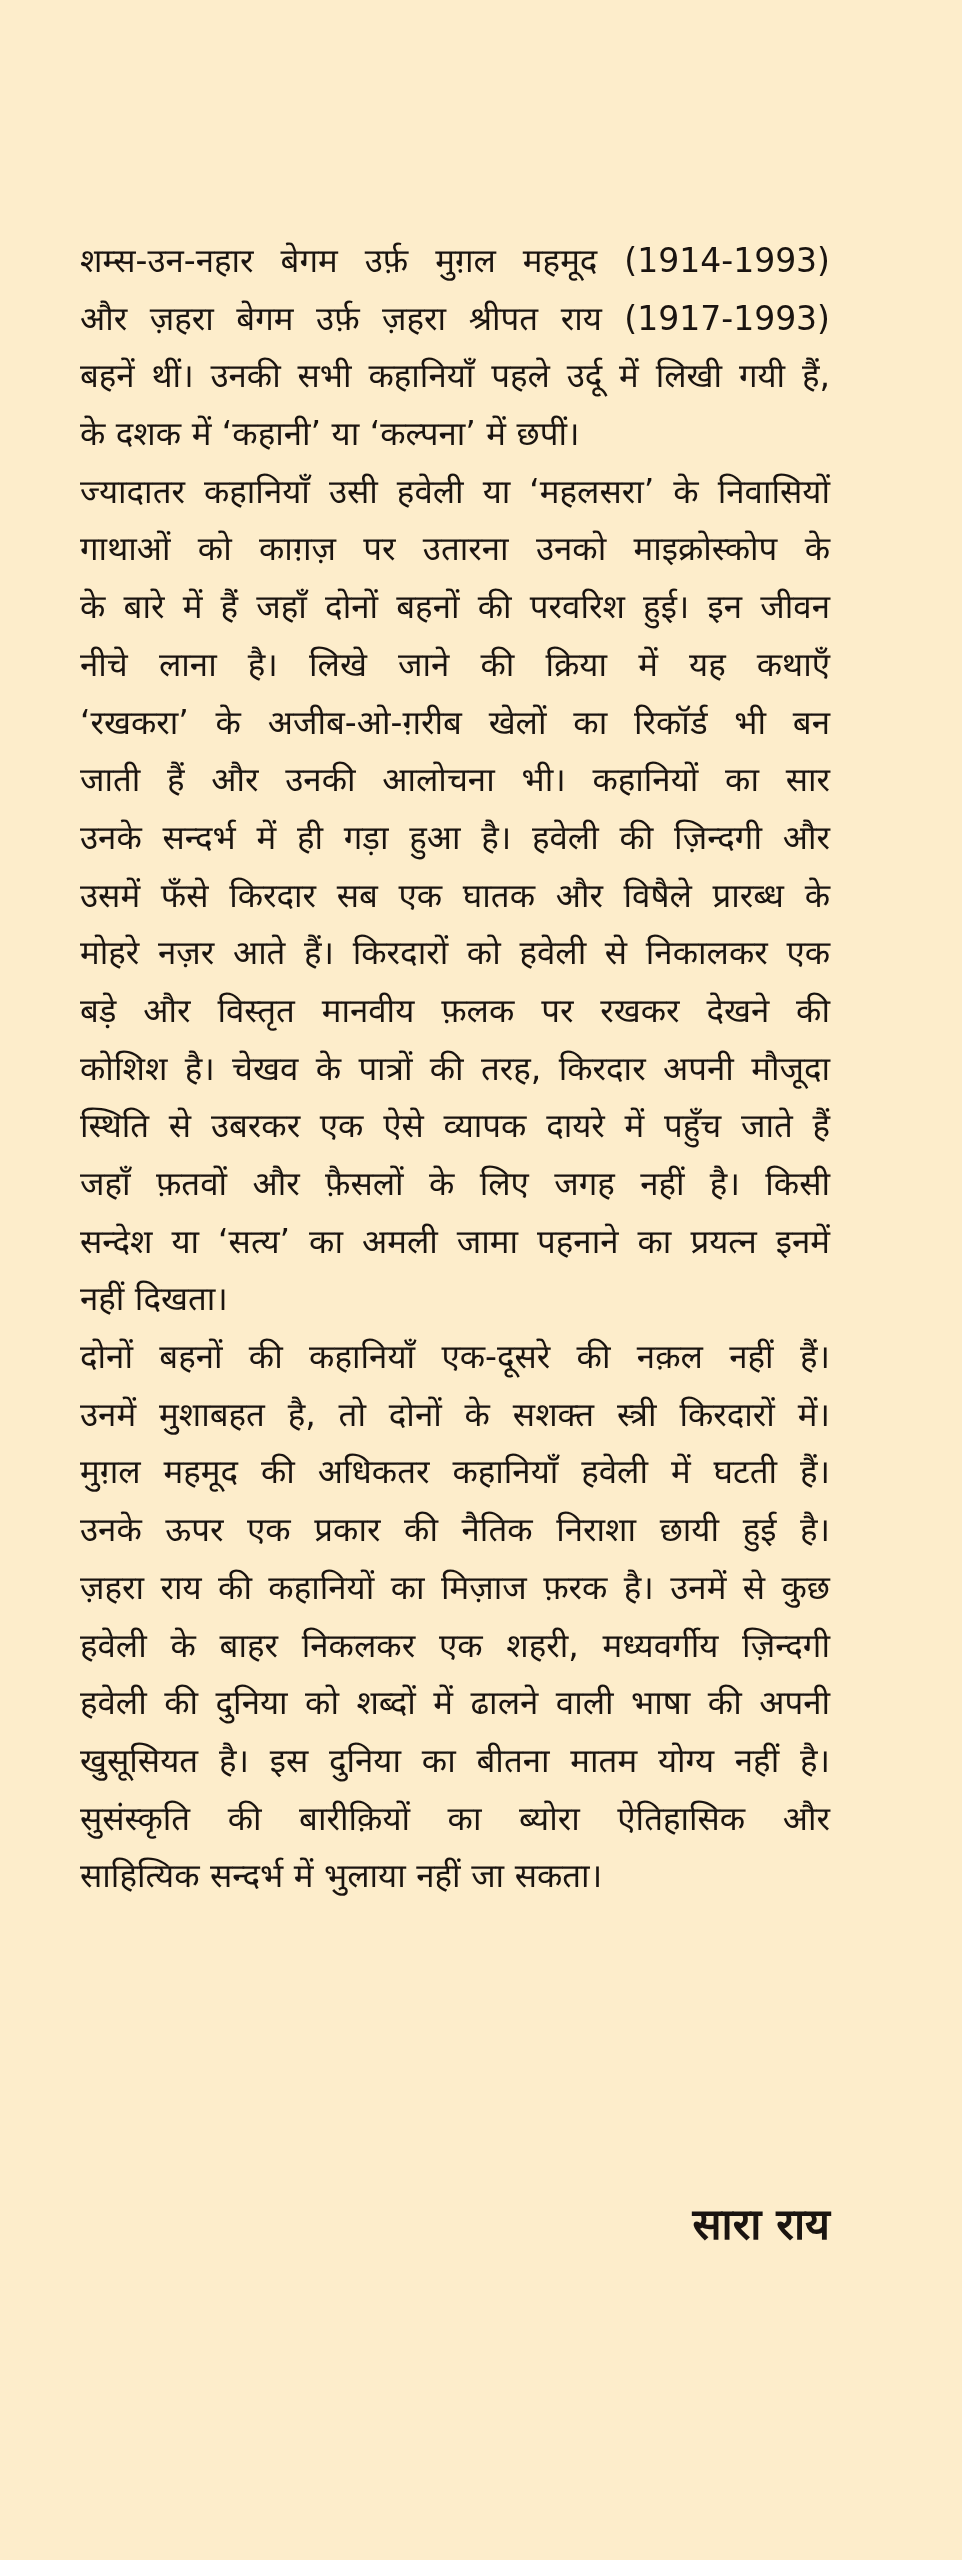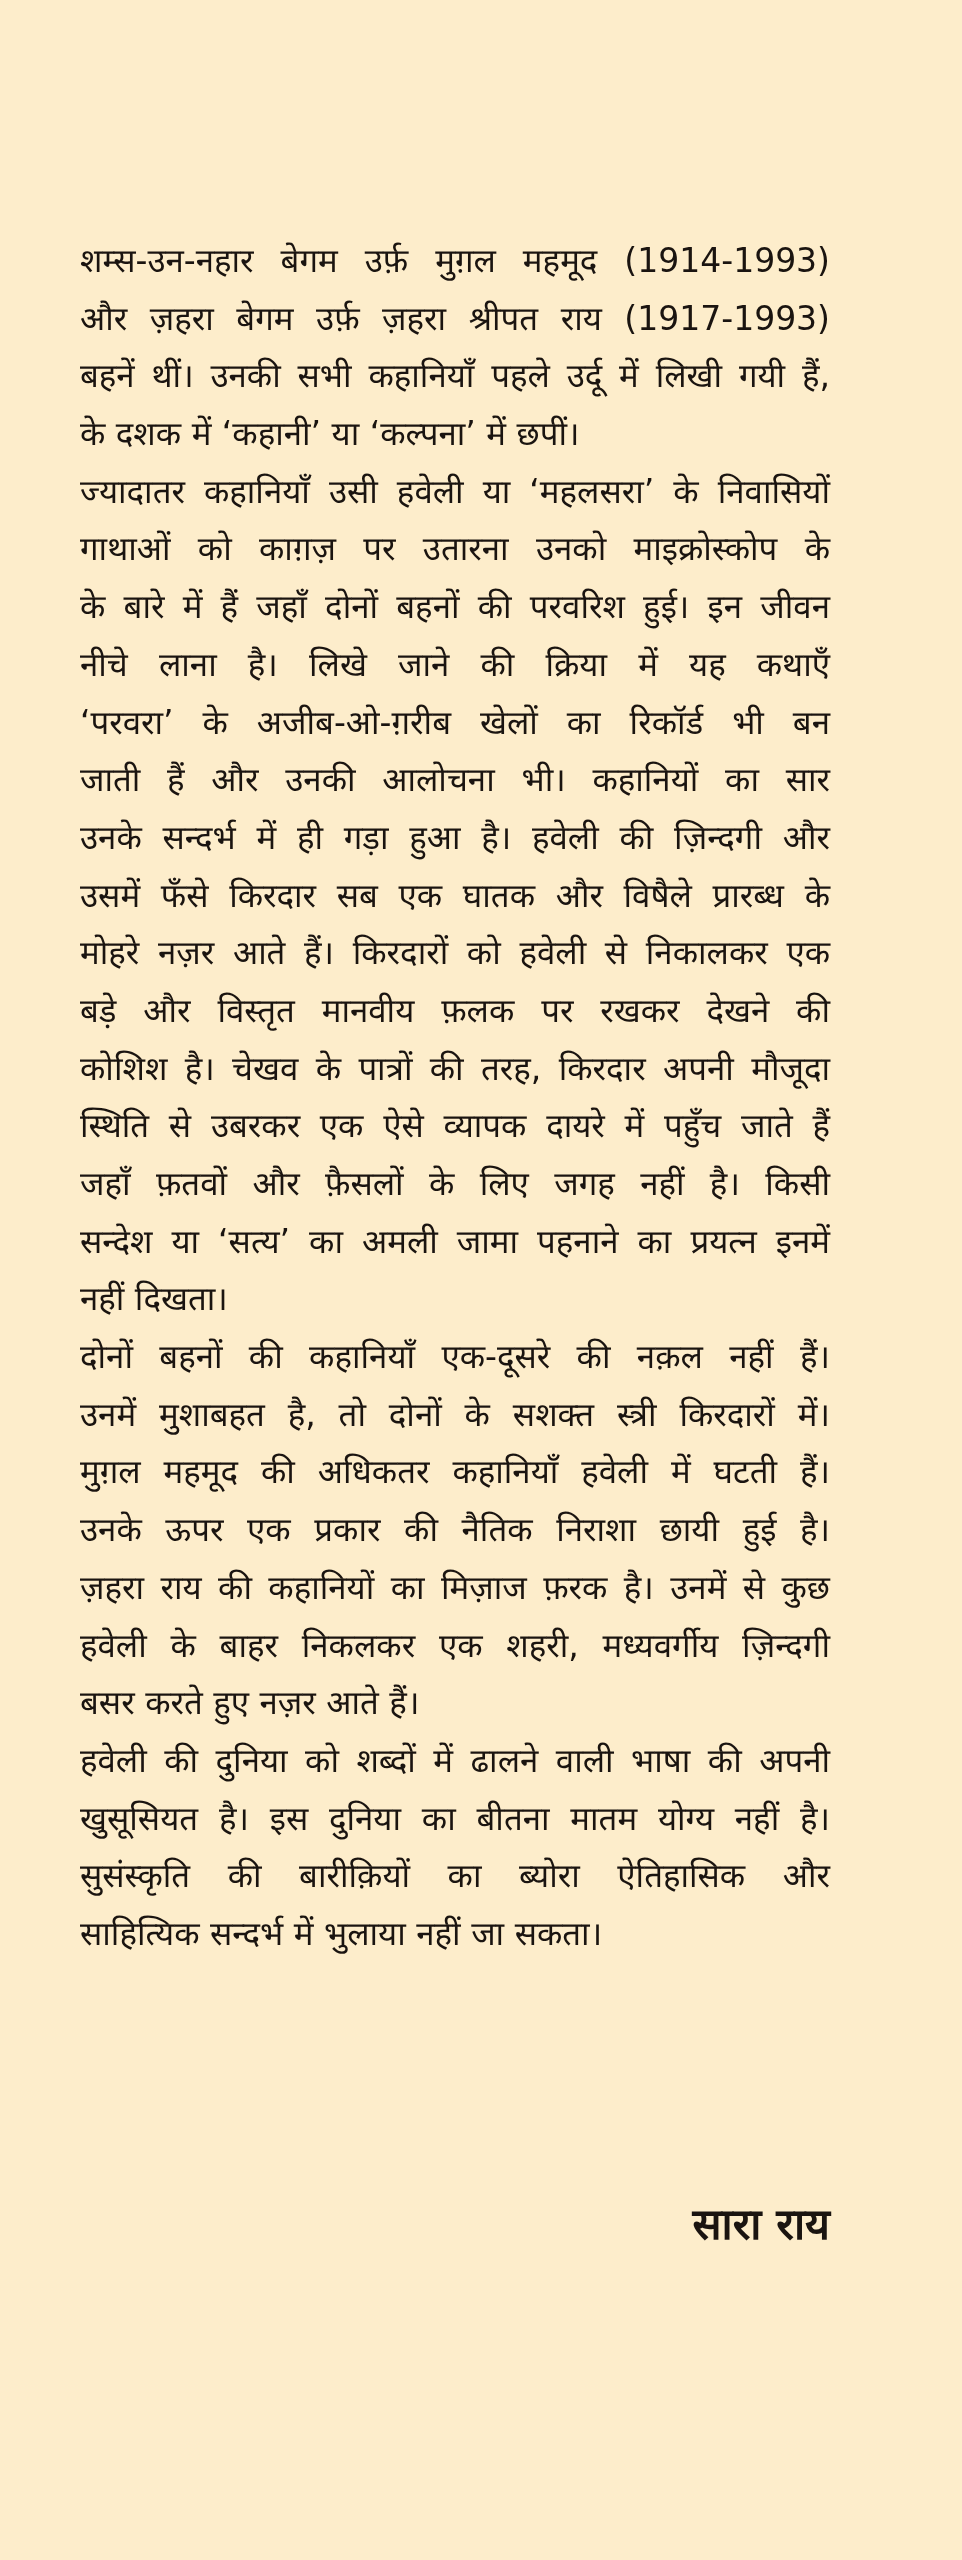--- a/index.html
+++ b/index.html
@@ -57,41 +57,40 @@
     <span class="line justify">और ज़हरा बेगम उर्फ़ ज़हरा श्रीपत राय (1917-1993)</span>
     <span class="line justify">बहनें थीं। उनकी सभी कहानियाँ पहले उर्दू में लिखी गयी हैं,</span>
     <span class="line left">के दशक में ‘कहानी’ या ‘कल्पना’ में छपीं।</span>
   </div>
 
   <div>
     <span class="line justify">ज्यादातर कहानियाँ उसी हवेली या ‘महलसरा’ के निवासियों</span>
     <span class="line justify">गाथाओं को काग़ज़ पर उतारना उनको माइक्रोस्कोप के</span>
     <span class="line justify">के बारे में हैं जहाँ दोनों बहनों की परवरिश हुई। इन जीवन</span>
     <span class="line justify">नीचे लाना है। लिखे जाने की क्रिया में यह कथाएँ</span>
-    <span class="line justify">‘परवरा’ के अजीब-ओ-ग़रीब खेलों का रिकॉर्ड भी बन</span>
+    <span class="line justify">‘रखकरा’ के अजीब-ओ-ग़रीब खेलों का रिकॉर्ड भी बन</span>
     <span class="line justify">जाती हैं और उनकी आलोचना भी। कहानियों का सार</span>
     <span class="line justify">उनके सन्दर्भ में ही गड़ा हुआ है। हवेली की ज़िन्दगी और</span>
     <span class="line justify">उसमें फँसे किरदार सब एक घातक और विषैले प्रारब्ध के</span>
     <span class="line justify">मोहरे नज़र आते हैं। किरदारों को हवेली से निकालकर एक</span>
     <span class="line justify">बड़े और विस्तृत मानवीय फ़लक पर रखकर देखने की</span>
     <span class="line justify">कोशिश है। चेखव के पात्रों की तरह, किरदार अपनी मौजूदा</span>
     <span class="line justify">स्थिति से उबरकर एक ऐसे व्यापक दायरे में पहुँच जाते हैं</span>
     <span class="line justify">जहाँ फ़तवों और फ़ैसलों के लिए जगह नहीं है। किसी</span>
     <span class="line justify">सन्देश या ‘सत्य’ का अमली जामा पहनाने का प्रयत्न इनमें</span>
     <span class="line left">नहीं दिखता।</span>
   </div>
 
   <div>
     <span class="line justify">दोनों बहनों की कहानियाँ एक-दूसरे की नक़ल नहीं हैं।</span>
     <span class="line justify">उनमें मुशाबहत है, तो दोनों के सशक्त स्त्री किरदारों में।</span>
     <span class="line justify">मुग़ल महमूद की अधिकतर कहानियाँ हवेली में घटती हैं।</span>
     <span class="line justify">उनके ऊपर एक प्रकार की नैतिक निराशा छायी हुई है।</span>
     <span class="line justify">ज़हरा राय की कहानियों का मिज़ाज फ़रक है। उनमें से कुछ</span>
     <span class="line justify">हवेली के बाहर निकलकर एक शहरी, मध्यवर्गीय ज़िन्दगी</span>
-    <span class="line left">बसर करते हुए नज़र आते हैं।</span>
   </div>
 
   <div>
     <span class="line justify">हवेली की दुनिया को शब्दों में ढालने वाली भाषा की अपनी</span>
     <span class="line justify">खुसूसियत है। इस दुनिया का बीतना मातम योग्य नहीं है।</span>
     <span class="line justify">सुसंस्कृति की बारीक़ियों का ब्योरा ऐतिहासिक और</span>
     <span class="line left">साहित्यिक सन्दर्भ में भुलाया नहीं जा सकता।</span>
   </div>
 </div>
 

